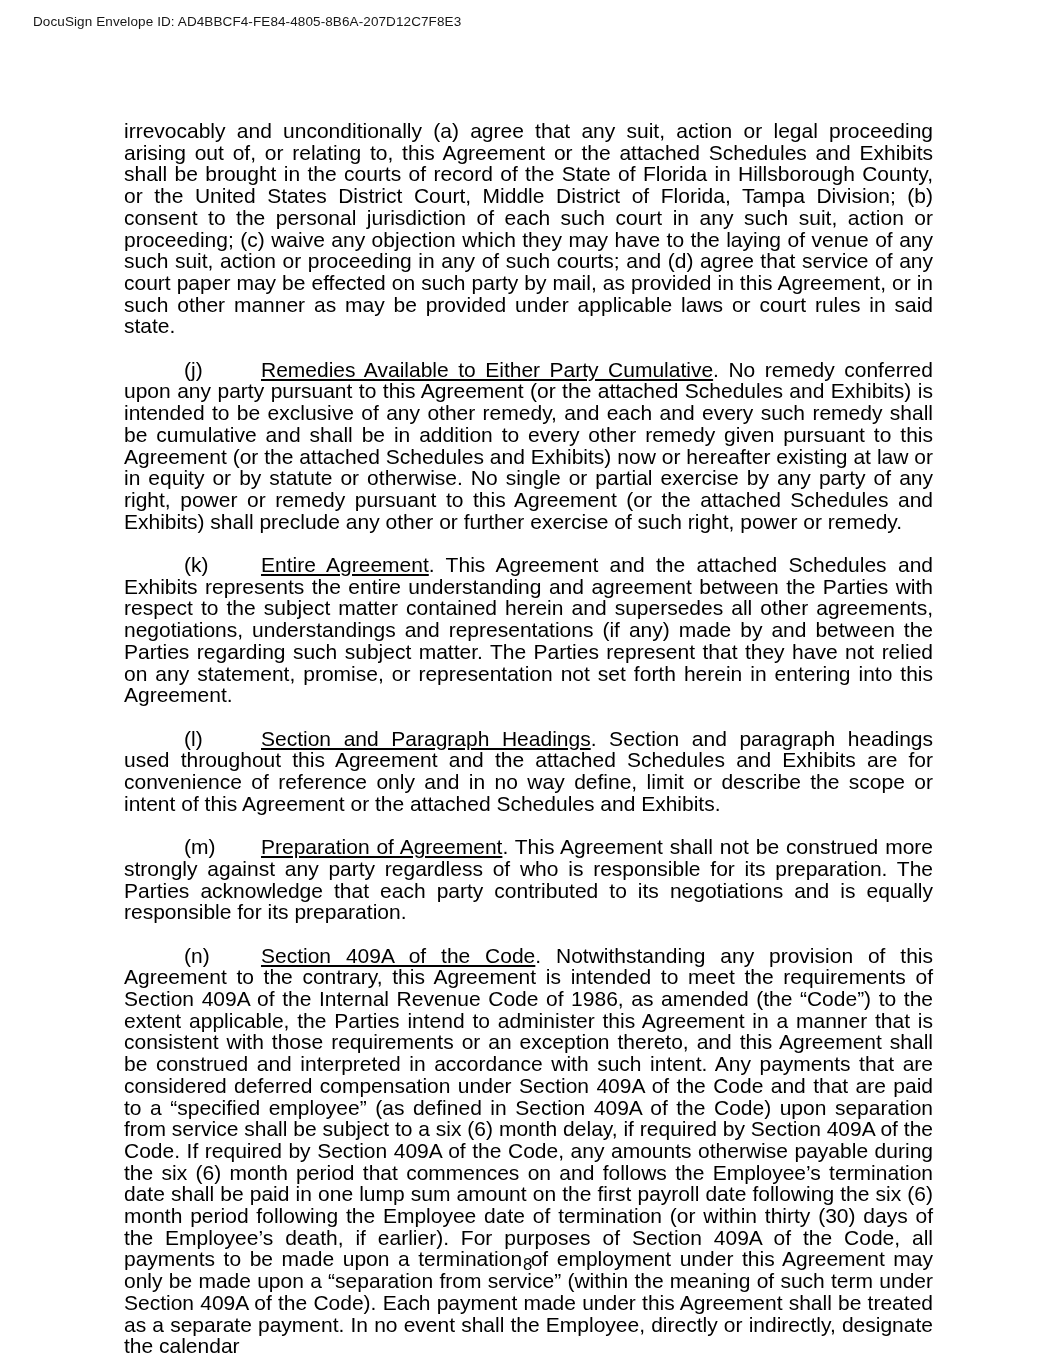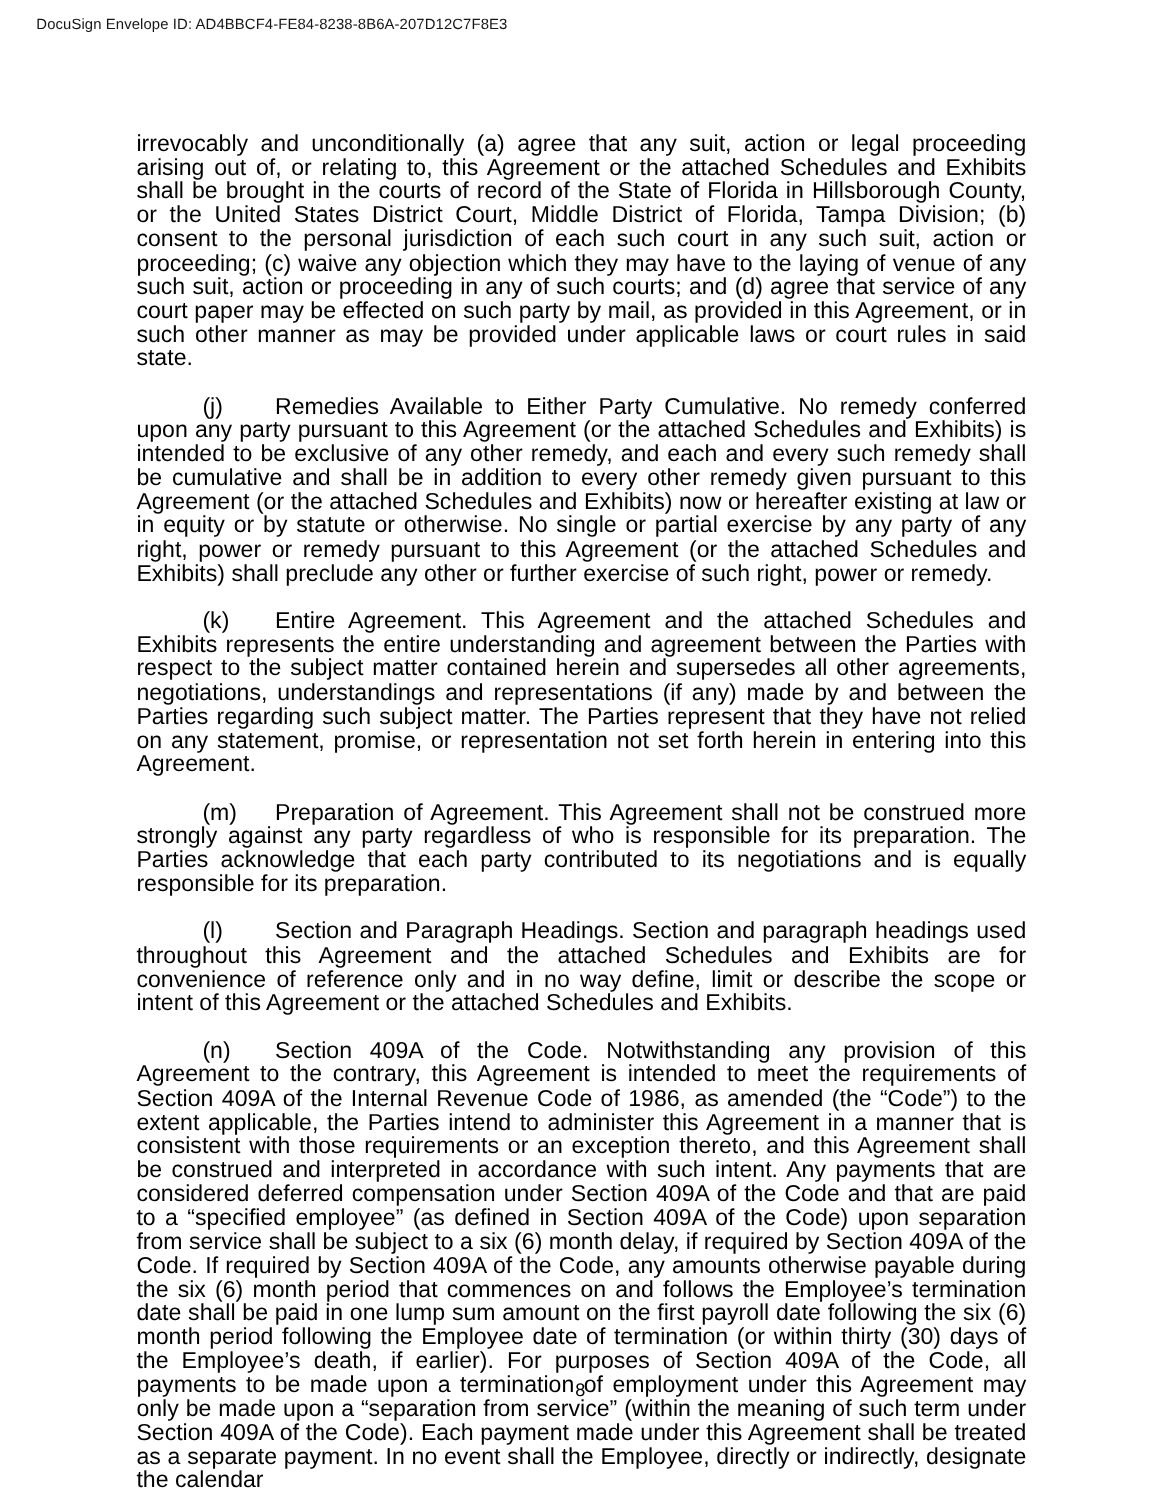--- a/index.html
+++ b/index.html
@@ -39,39 +39,41 @@
   }
   .para:last-child {
     margin-bottom: 0;
   }
   .plabel {
     display: inline-block;
     margin-left: 60px;
     width: 66px;
   }
   .pheading {
+    text-decoration: underline;
     text-underline-offset: 2px;
+    margin-left: 11px;
   }
   .page-number {
     position: absolute;
     left: 0;
     top: 1254px;
     width: 1055px;
     text-align: center;
     font-size: 16.5px;
     line-height: 21.7px;
   }
 </style>
 </head>
 <body>
 
-<div class="docusign-header">DocuSign Envelope ID: AD4BBCF4-FE84-8238-8B6A-207D12C7F8E3</div>
+<div class="docusign-header">DocuSign Envelope ID: AD4BBCF4-FE84-4805-8B6A-207D12C7F8E3</div>
 
 <div class="doc-body">
     <p class="para">irrevocably and unconditionally (a) agree that any suit, action or legal proceeding arising out of, or relating to, this Agreement or the attached Schedules and Exhibits shall be brought in the courts of record of the State of Florida in Hillsborough County, or the United States District Court, Middle District of Florida, Tampa Division; (b) consent to the personal jurisdiction of each such court in any such suit, action or proceeding; (c) waive any objection which they may have to the laying of venue of any such suit, action or proceeding in any of such courts; and (d) agree that service of any court paper may be effected on such party by mail, as provided in this Agreement, or in such other manner as may be provided under applicable laws or court rules in said state.</p>
     <p class="para"><span class="plabel">(j)</span><span class="pheading">Remedies Available to Either Party Cumulative</span>. No remedy conferred upon any party pursuant to this Agreement (or the attached Schedules and Exhibits) is intended to be exclusive of any other remedy, and each and every such remedy shall be cumulative and shall be in addition to every other remedy given pursuant to this Agreement (or the attached Schedules and Exhibits) now or hereafter existing at law or in equity or by statute or otherwise. No single or partial exercise by any party of any right, power or remedy pursuant to this Agreement (or the attached Schedules and Exhibits) shall preclude any other or further exercise of such right, power or remedy.</p>
     <p class="para"><span class="plabel">(k)</span><span class="pheading">Entire Agreement</span>.  This Agreement and the attached Schedules and Exhibits represents the entire understanding and agreement between the Parties with respect to the subject matter contained herein and supersedes all other agreements, negotiations, understandings and representations (if any) made by and between the Parties regarding such subject matter.  The Parties represent that they have not relied on any statement, promise, or representation not set forth herein in entering into this Agreement.</p>
+    <p class="para"><span class="plabel">(l)</span><span class="pheading">Section and Paragraph Headings</span>.  Section and paragraph headings used throughout this Agreement and the attached Schedules and Exhibits are for convenience of reference only and in no way define, limit or describe the scope or intent of this Agreement or the attached Schedules and Exhibits.</p>
     <p class="para"><span class="plabel">(m)</span><span class="pheading">Preparation of Agreement</span>. This Agreement shall not be construed more strongly against any party regardless of who is responsible for its preparation. The Parties acknowledge that each party contributed to its negotiations and is equally responsible for its preparation.</p>
-    <p class="para"><span class="plabel">(l)</span><span class="pheading">Section and Paragraph Headings</span>.  Section and paragraph headings used throughout this Agreement and the attached Schedules and Exhibits are for convenience of reference only and in no way define, limit or describe the scope or intent of this Agreement or the attached Schedules and Exhibits.</p>
     <p class="para"><span class="plabel">(n)</span><span class="pheading">Section 409A of the Code</span>. Notwithstanding any provision of this Agreement to the contrary, this Agreement is intended to meet the requirements of Section 409A of the Internal Revenue Code of 1986, as amended (the “Code”) to the extent applicable, the Parties intend to administer this Agreement in a manner that is consistent with those requirements or an exception thereto, and this Agreement shall be construed and interpreted in accordance with such intent. Any payments that are considered deferred compensation under Section 409A of the Code and that are paid to a “specified employee” (as defined in Section 409A of the Code) upon separation from service shall be subject to a six (6) month delay, if required by Section 409A of the Code. If required by Section 409A of the Code, any amounts otherwise payable during the six (6) month period that commences on and follows the Employee’s termination date shall be paid in one lump sum amount on the first payroll date following the six (6) month period following the Employee date of termination (or within thirty (30) days of the Employee’s death, if earlier). For purposes of Section 409A of the Code, all payments to be made upon a termination of employment under this Agreement may only be made upon a “separation from service” (within the meaning of such term under Section 409A of the Code). Each payment made under this Agreement shall be treated as a separate payment. In no event shall the Employee, directly or indirectly, designate the calendar</p>
   </div>
 
 <div class="page-number">8</div>
 
 </body></html>

